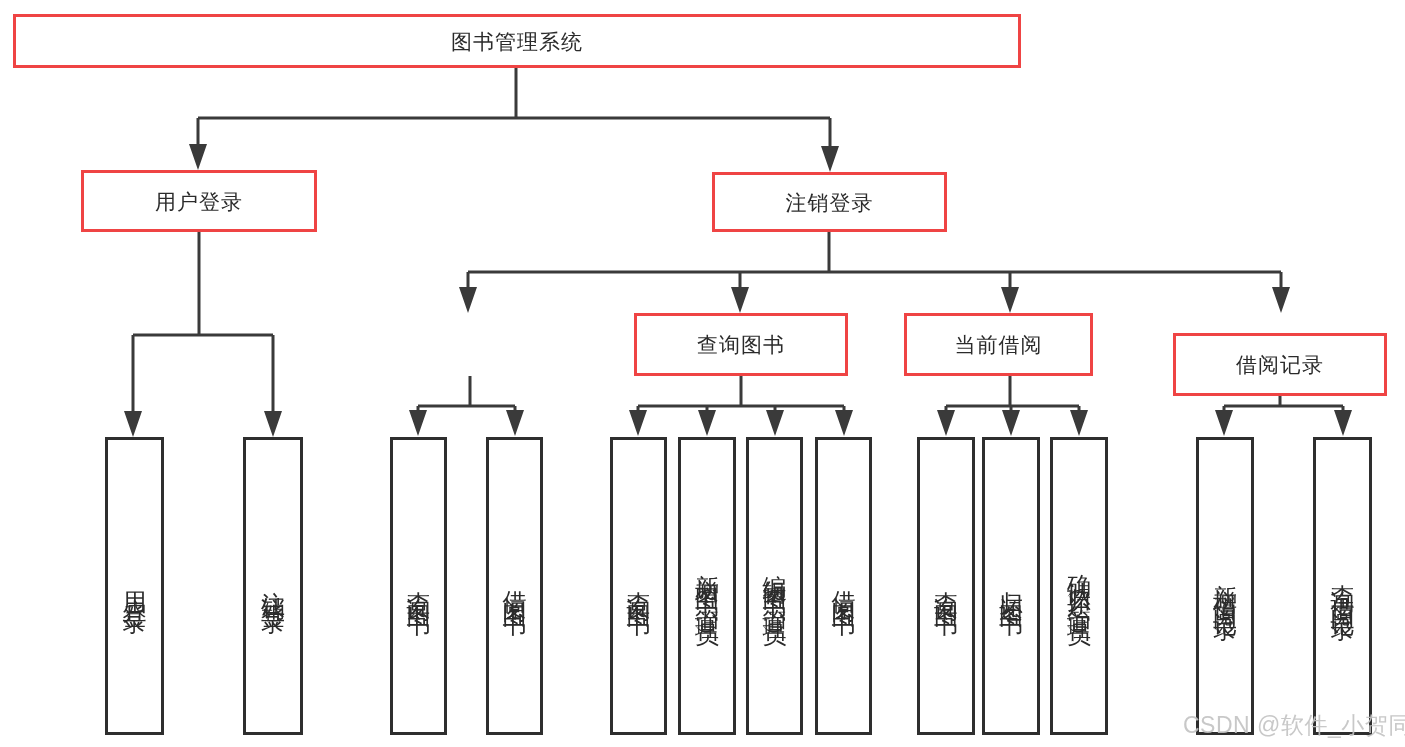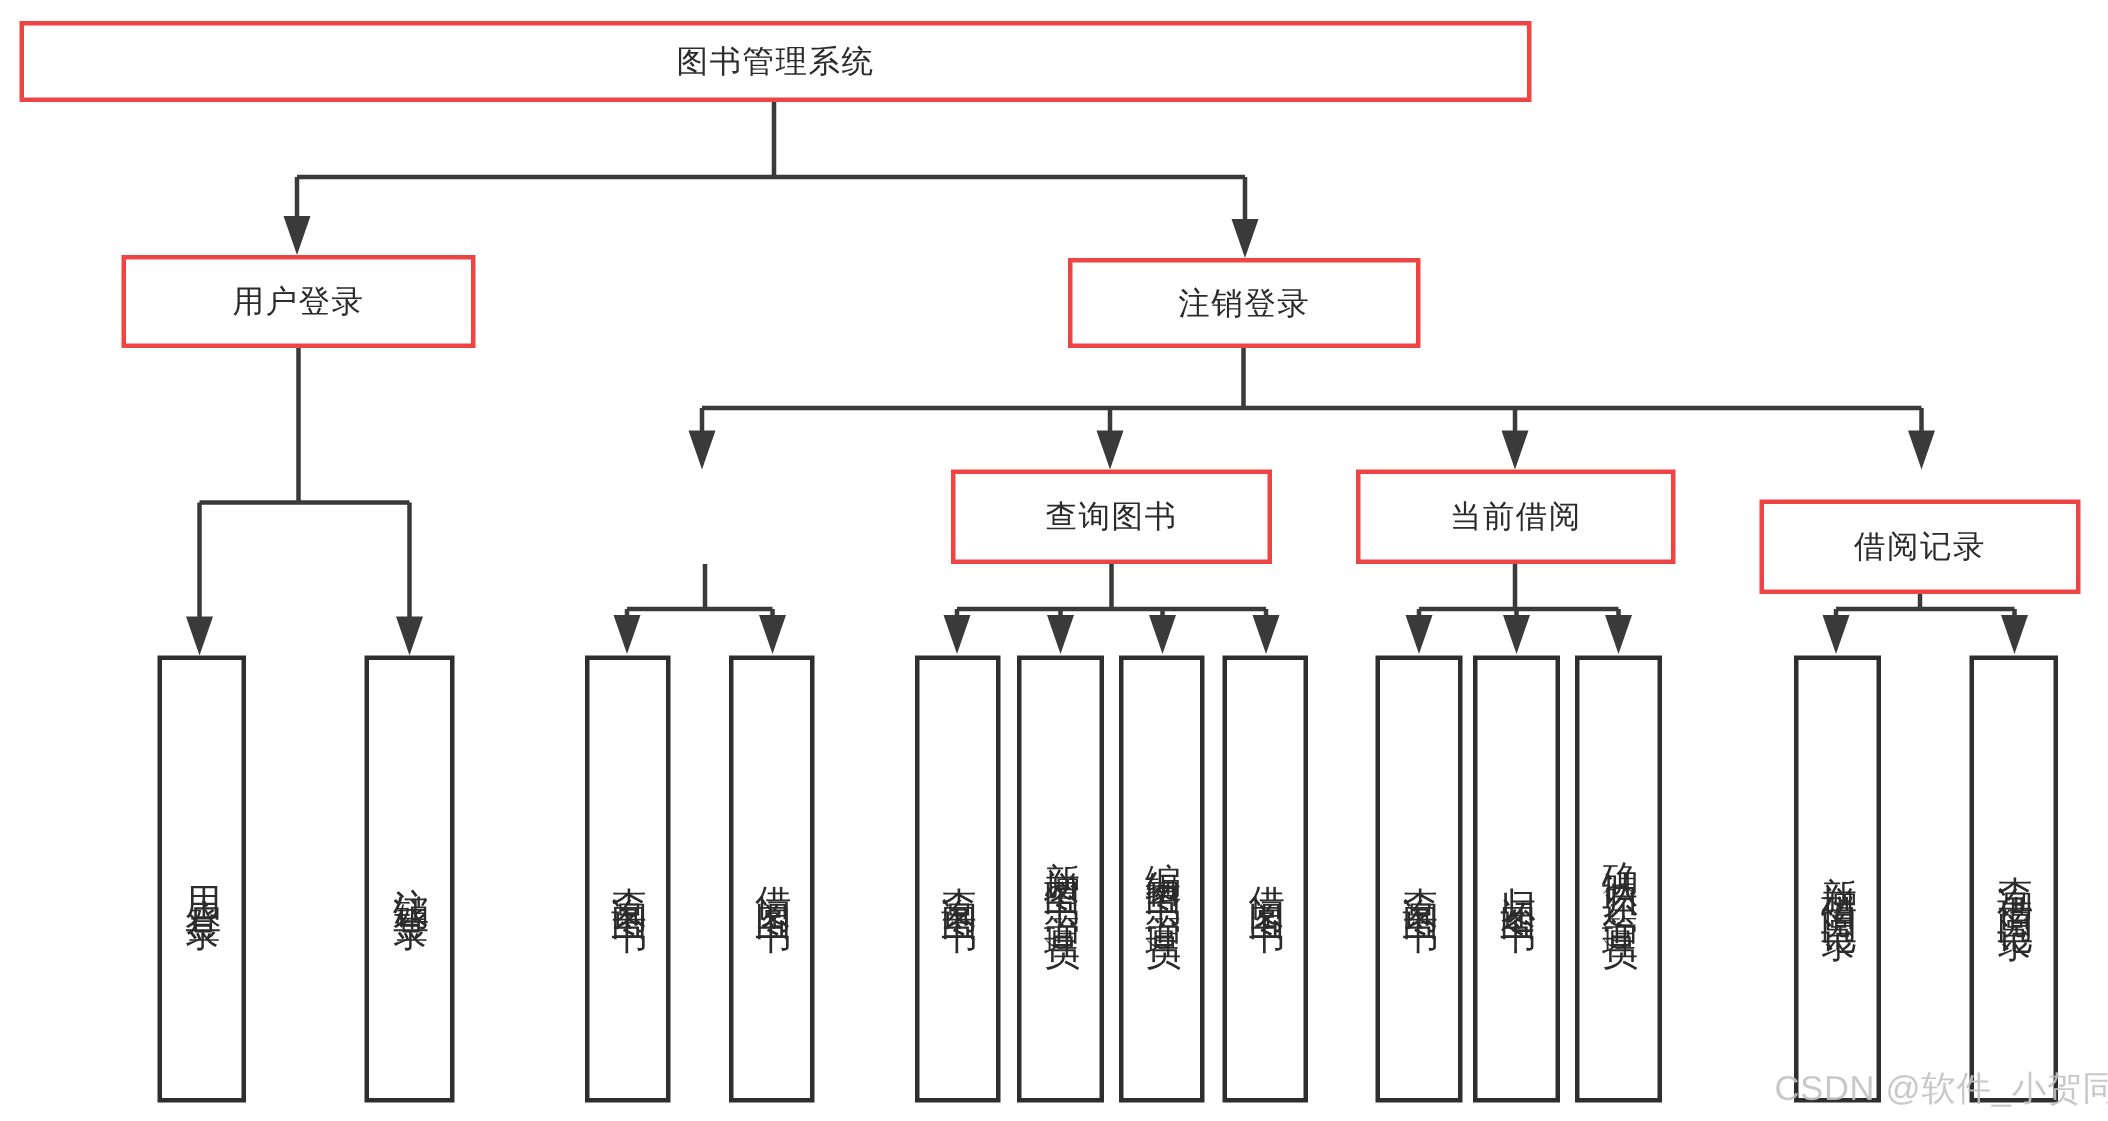--- a/index.html
+++ b/index.html
@@ -90,21 +90,21 @@
              M937 410 L955 410 L946 436 Z  M1002 410 L1020 410 L1011 436 Z  M1070 410 L1088 410 L1079 436 Z
              M1215 410 L1233 410 L1224 436 Z  M1334 410 L1352 410 L1343 436 Z" fill="#3a3a3a" stroke="none"></path>
   </svg>
 
   <div class="node hbox root-box" style="left:13px; top:14px; width:1008px; height:54px;">图书管理系统</div>
 
   <div class="node hbox l2-box" style="left:81px; top:170px; width:236px; height:62px;">用户登录</div>
   <div class="node hbox l2-box" style="left:712px; top:172px; width:235px; height:60px;">注销登录</div>
 
   <div class="node hbox l3-box" style="left:634px; top:313px; width:214px; height:63px;">查询图书</div>
-  <div class="node hbox l3-box" style="left:904px; top:313px; width:213px; height:63px;">当前借阅</div>
+  <div class="node hbox l3-box" style="left:904px; top:313px; width:189px; height:63px;">当前借阅</div>
   <div class="node hbox l3-box" style="left:1173px; top:313px; width:214px; height:63px;margin-top:20px;">借阅记录</div>
 
   <div class="node vbox" style="left:105px; top:437px; width:59px; height:298px;">用户登录</div>
   <div class="node vbox" style="left:243px; top:437px; width:60px; height:298px;">注销登录</div>
 
   <div class="node vbox" style="left:390px; top:437px; width:57px; height:298px;">查询图书</div>
   <div class="node vbox" style="left:486px; top:437px; width:57px; height:298px;">借阅图书</div>
 
   <div class="node vbox" style="left:610px; top:437px; width:57px; height:298px;">查询图书</div>
   <div class="node vbox" style="left:678px; top:437px; width:58px; height:298px;">新增图书（管理员）</div>

